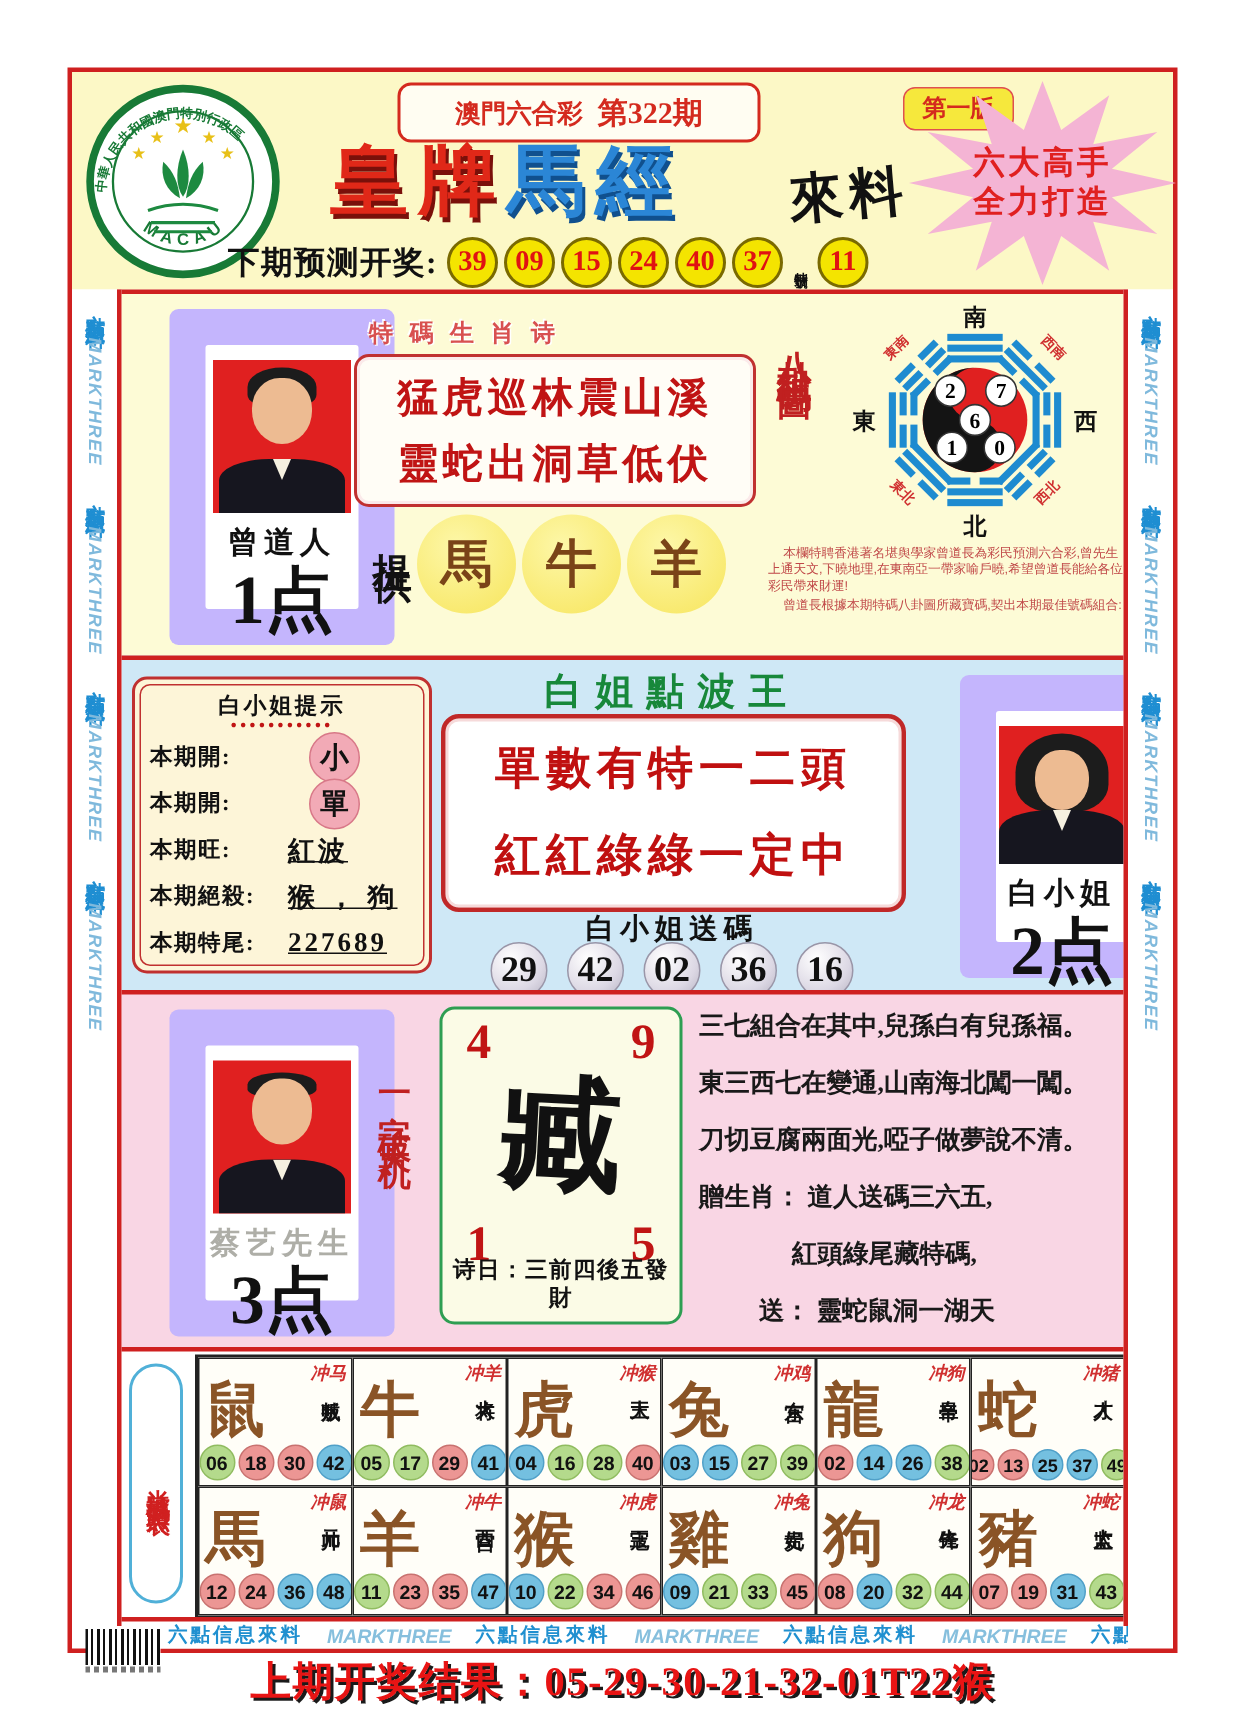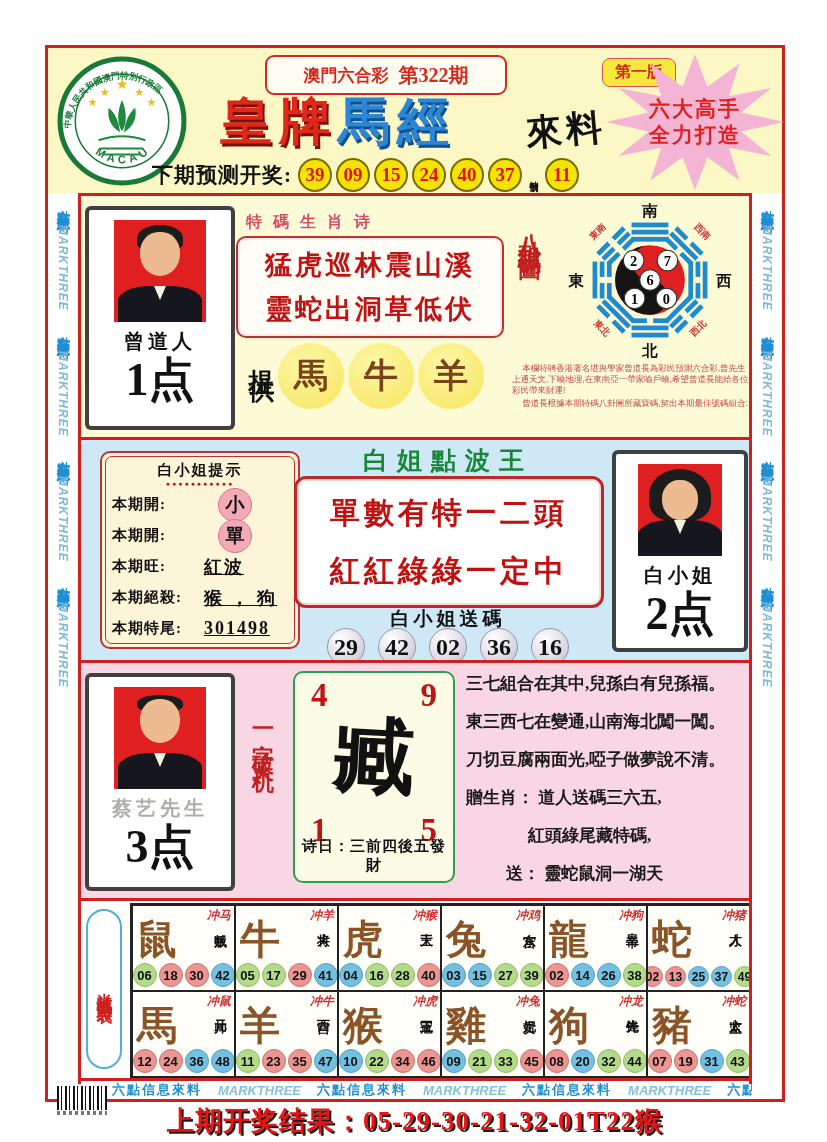--- a/index.html
+++ b/index.html
@@ -51,21 +51,21 @@
   .band2{top:145px;height:244px;background:#fdfbd6;border-top:3px solid #cf2020;box-sizing:border-box;}
   .band3{top:389px;height:223px;background:#cfe8f6;border-top:3px solid #cf2020;box-sizing:border-box;}
   .band4{top:612px;height:238px;background:#f9d6e4;border-top:3px solid #cf2020;box-sizing:border-box;}
   .band5{top:850px;height:180px;background:#ffffff;border-top:3px solid #cf2020;box-sizing:border-box;}
   .footer-strip{position:absolute;left:30px;top:1030px;width:674px;height:21px;border-top:3px solid #cf2020;box-sizing:border-box;
     display:flex;align-items:center;justify-content:center;gap:16px;overflow:hidden;background:#fff;}
   .ft-en{color:#86bfdd;font-size:13px;font-weight:bold;font-style:italic;white-space:nowrap;}
   .ft-cn{color:#2090d0;font-size:13px;font-weight:900;letter-spacing:2px;white-space:nowrap;}
 
   
-  .tip-panel{position:absolute;background:#404040;border-radius:6px;padding:4px;box-sizing:border-box;}
+  .tip-panel{position:absolute;background:#c4b5fd;border-radius:6px;padding:24px;box-sizing:border-box;margin-left:28px;}
   .tip-inner{width:100%;height:100%;background:#fff;border-radius:2px;display:flex;flex-direction:column;align-items:center;}
   .photo{position:relative;width:92px;height:102px;background:#e02020;margin-top:10px;overflow:hidden;flex:none;}
   .photo .hair{position:absolute;top:5px;left:50%;transform:translateX(-50%);width:46px;height:26px;background:#1c1c1c;border-radius:50% 50% 30% 30%;}
   .photo .head{position:absolute;top:12px;left:50%;transform:translateX(-50%);width:40px;height:44px;background:#edbb92;border-radius:46% 46% 50% 50%;}
   .photo .torso{position:absolute;bottom:0;left:50%;transform:translateX(-50%);width:84px;height:36px;background:#16161f;border-radius:40% 40% 0 0;}
   .photo .collar{position:absolute;bottom:22px;left:50%;transform:translateX(-50%);width:12px;height:14px;background:#f5f0e0;clip-path:polygon(50% 100%,0 0,100% 0);}
   .photo.woman .hair{width:62px;height:52px;border-radius:50% 50% 35% 35%;}
   .photo.woman .head{top:16px;width:36px;height:40px;}
   .tip-name{font-size:20px;font-weight:900;letter-spacing:4px;color:#111;margin-top:6px;font-family:"Liberation Serif",serif;white-space:nowrap;}
   .tip-name.obscured{color:#9a9a92;opacity:.8;}
@@ -83,21 +83,21 @@
   .animal-circle{width:66px;height:66px;border-radius:50%;background:radial-gradient(circle at 40% 32%,#fdf7a8,#f7e55c);
     display:flex;align-items:center;justify-content:center;font-size:34px;font-weight:900;color:#7a4418;font-family:"Liberation Serif",serif;}
   .bagua-block{position:absolute;left:428px;top:4px;width:246px;height:238px;}
   .bagua-title{position:absolute;left:8px;top:16px;writing-mode:vertical-rl;text-orientation:upright;color:#c02020;
     font-size:23px;font-weight:900;letter-spacing:6px;font-family:"Liberation Serif",serif;}
   .bagua-svg{position:absolute;left:46px;top:0px;}
   .bagua-notes{position:absolute;left:6px;right:2px;top:163px;color:#c04848;font-size:8.5px;line-height:11px;}
   .bagua-notes p{margin:0 0 2px 0;text-indent:1.2em;}
 
   
-  .tips-box{position:absolute;left:22px;top:11px;width:200px;height:198px;background:#fdf5d8;border:2px solid #c03030;
+  .tips-box{position:absolute;left:10px;top:11px;width:200px;height:198px;background:#fdf5d8;border:2px solid #c03030;
     border-radius:10px;box-sizing:border-box;padding:3px;}
   .tips-in{width:100%;height:100%;border:1px solid #c03030;border-radius:7px;box-sizing:border-box;padding:4px 6px;}
   .tips-title{text-align:center;font-size:15px;font-weight:900;color:#111;font-family:"Liberation Serif",serif;letter-spacing:2px;}
   .tips-dots{text-align:center;color:#c01414;font-size:7px;letter-spacing:2px;line-height:7px;margin-bottom:2px;}
   .tip-row{display:flex;align-items:center;height:31px;}
   .tip-label{color:#111;font-weight:900;font-size:15px;font-family:"Liberation Serif",serif;width:84px;flex:none;letter-spacing:1px;}
   .tip-circle{width:32px;height:32px;border-radius:50%;background:#f2aab6;border:1.5px solid #d87888;display:flex;
     align-items:center;justify-content:center;color:#111;font-size:19px;font-weight:900;font-family:"Liberation Serif",serif;margin-left:22px;}
   .tip-plain{color:#111;font-size:18px;font-weight:700;font-family:"Liberation Serif",serif;letter-spacing:2px;margin-left:8px;text-decoration:underline;}
   .dianbo{position:absolute;left:214px;top:0;width:312px;height:223px;}
@@ -353,21 +353,21 @@
               <div class="tip-row">
                 <span class="tip-label">本期旺:</span>
                 <span class="tip-plain">紅波</span>
               </div>
               <div class="tip-row">
                 <span class="tip-label">本期絕殺:</span>
                 <span class="tip-plain">猴 ， 狗</span>
               </div>
               <div class="tip-row">
                 <span class="tip-label">本期特尾:</span>
-                <span class="tip-plain">301498</span>
+                <span class="tip-plain">227689</span>
               </div>
             </div>
         </div>
       </div>
 
       <div class="dianbo">
         <div class="dianbo-title">白姐點波王</div>
         <div class="dianbo-box">
           <div>單數有特一二頭</div>
           <div>紅紅綠綠一定中</div>

